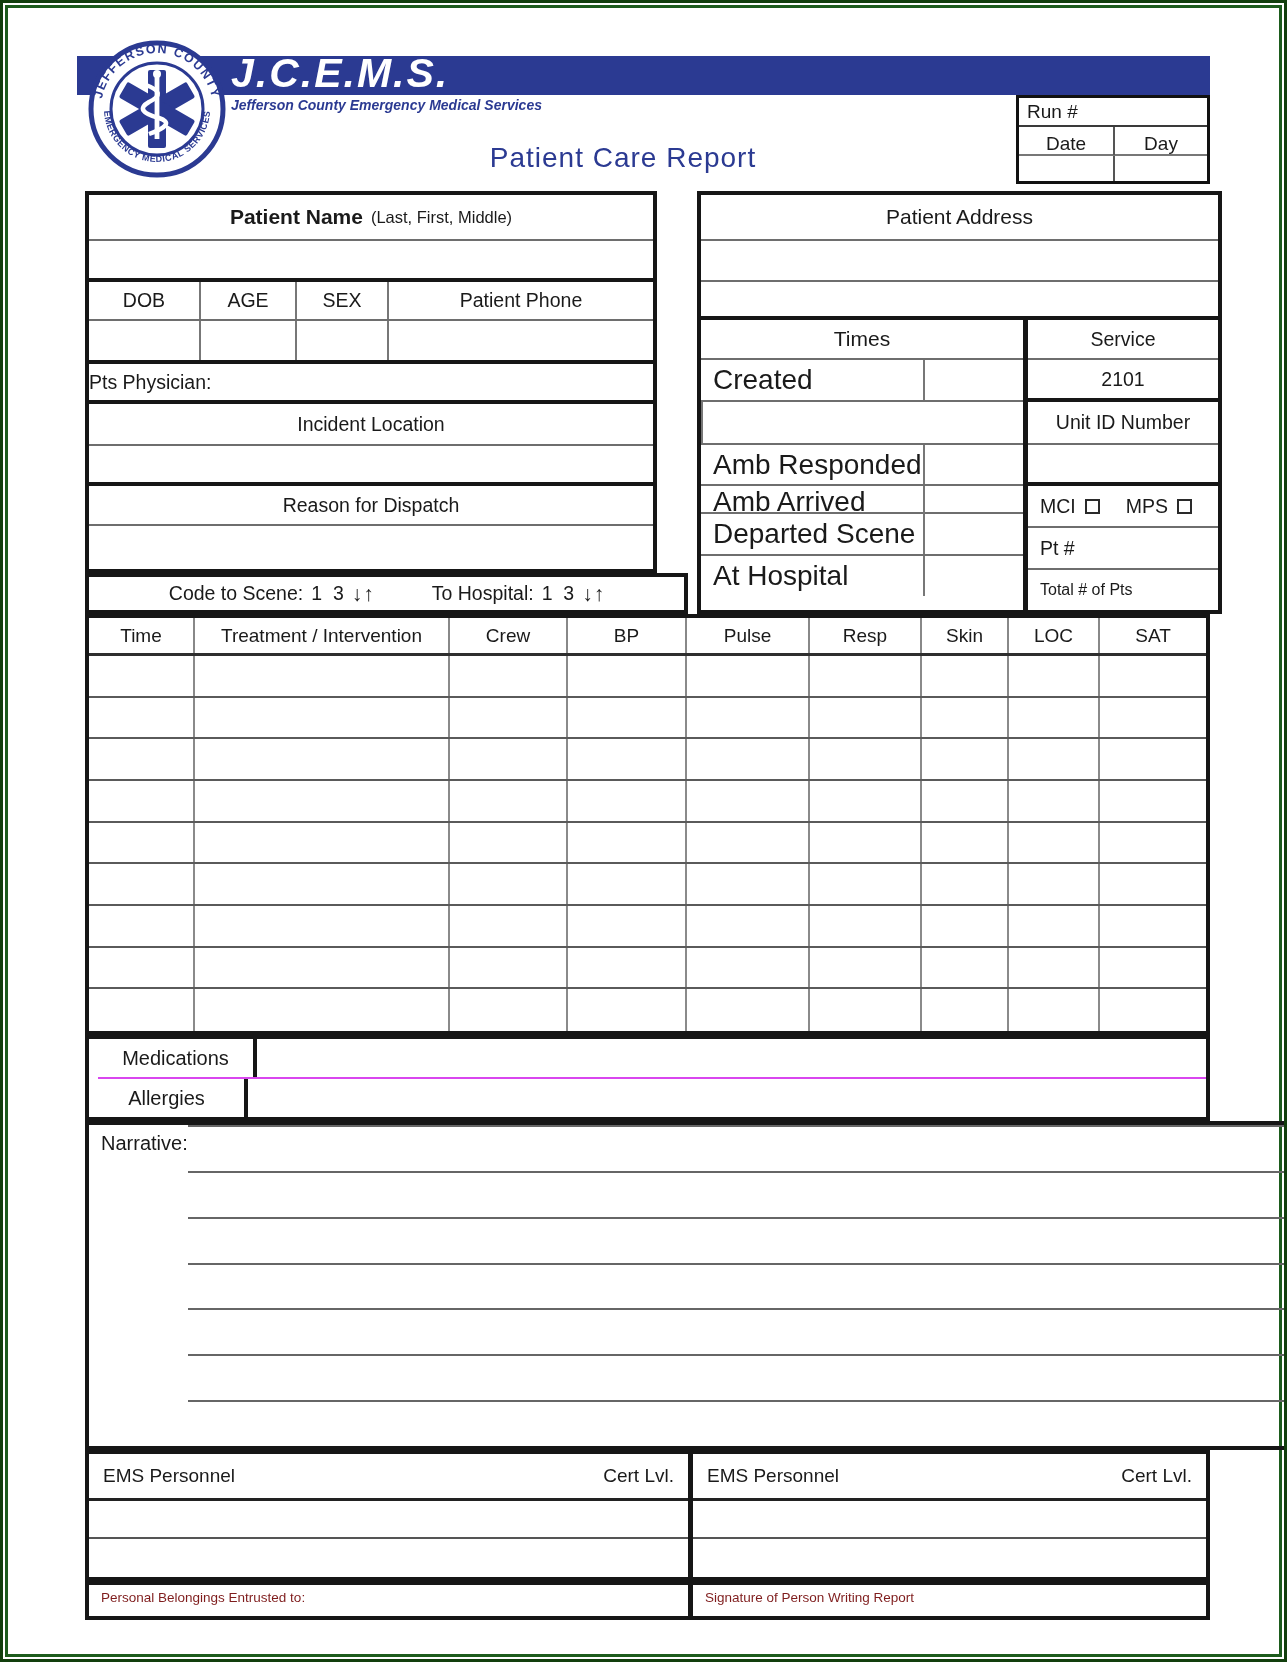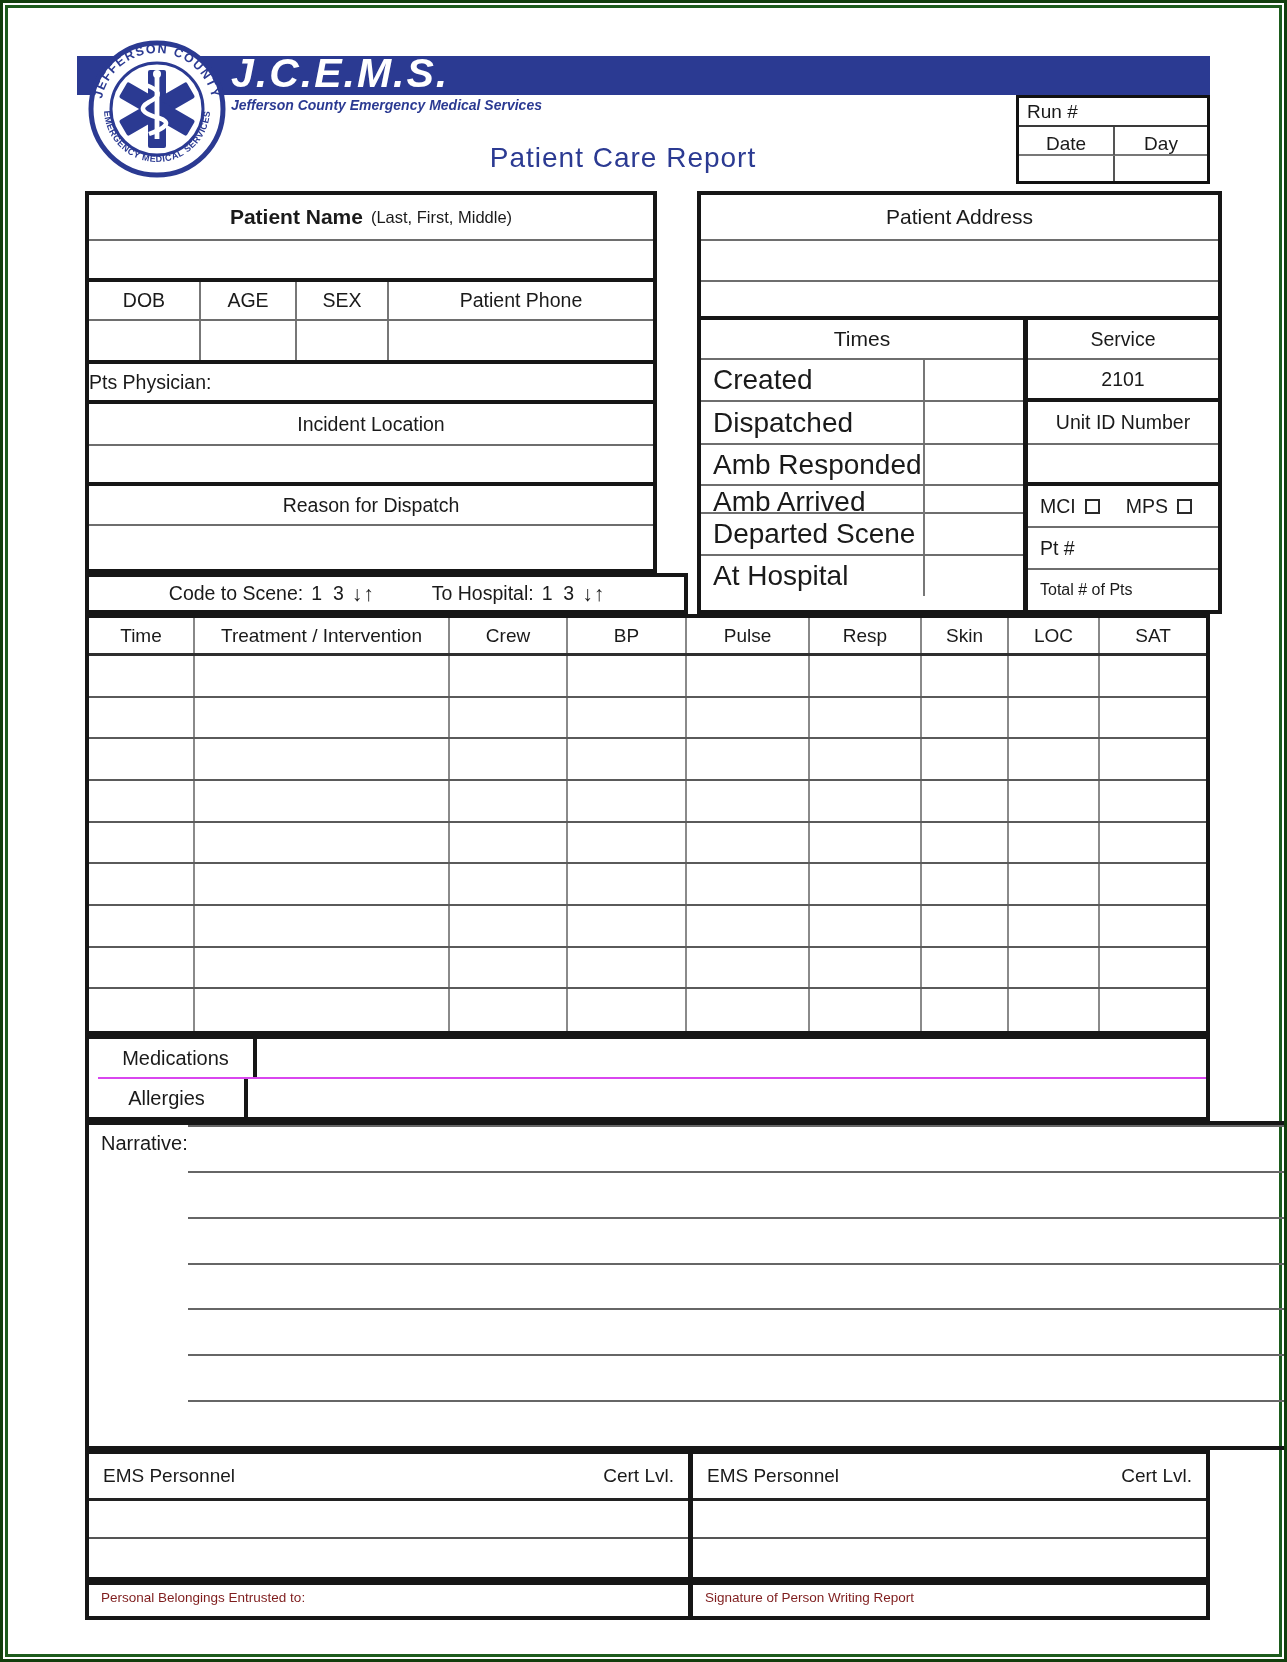--- a/index.html
+++ b/index.html
@@ -201,21 +201,20 @@
     <div class="tsgrid">
       <div class="tcol">
         <div class="trow hdr thin-b" style="height:40px">
           <span>Times</span>
         </div>
         <div class="trow thin-b" style="height:42px">
           <span class="tlabel">Created</span>
           <span class="tval"></span>
         </div>
         <div class="trow thin-b" style="height:43px">
-          <span class="tlabel">Dispatched</span>
           <span class="tval"></span>
         </div>
         <div class="trow thin-b" style="height:41px">
           <span class="tlabel">Amb Responded</span>
           <span class="tval"></span>
         </div>
         <div class="trow thin-b" style="height:28px">
           <span class="tlabel">Amb Arrived</span>
           <span class="tval"></span>
         </div>

